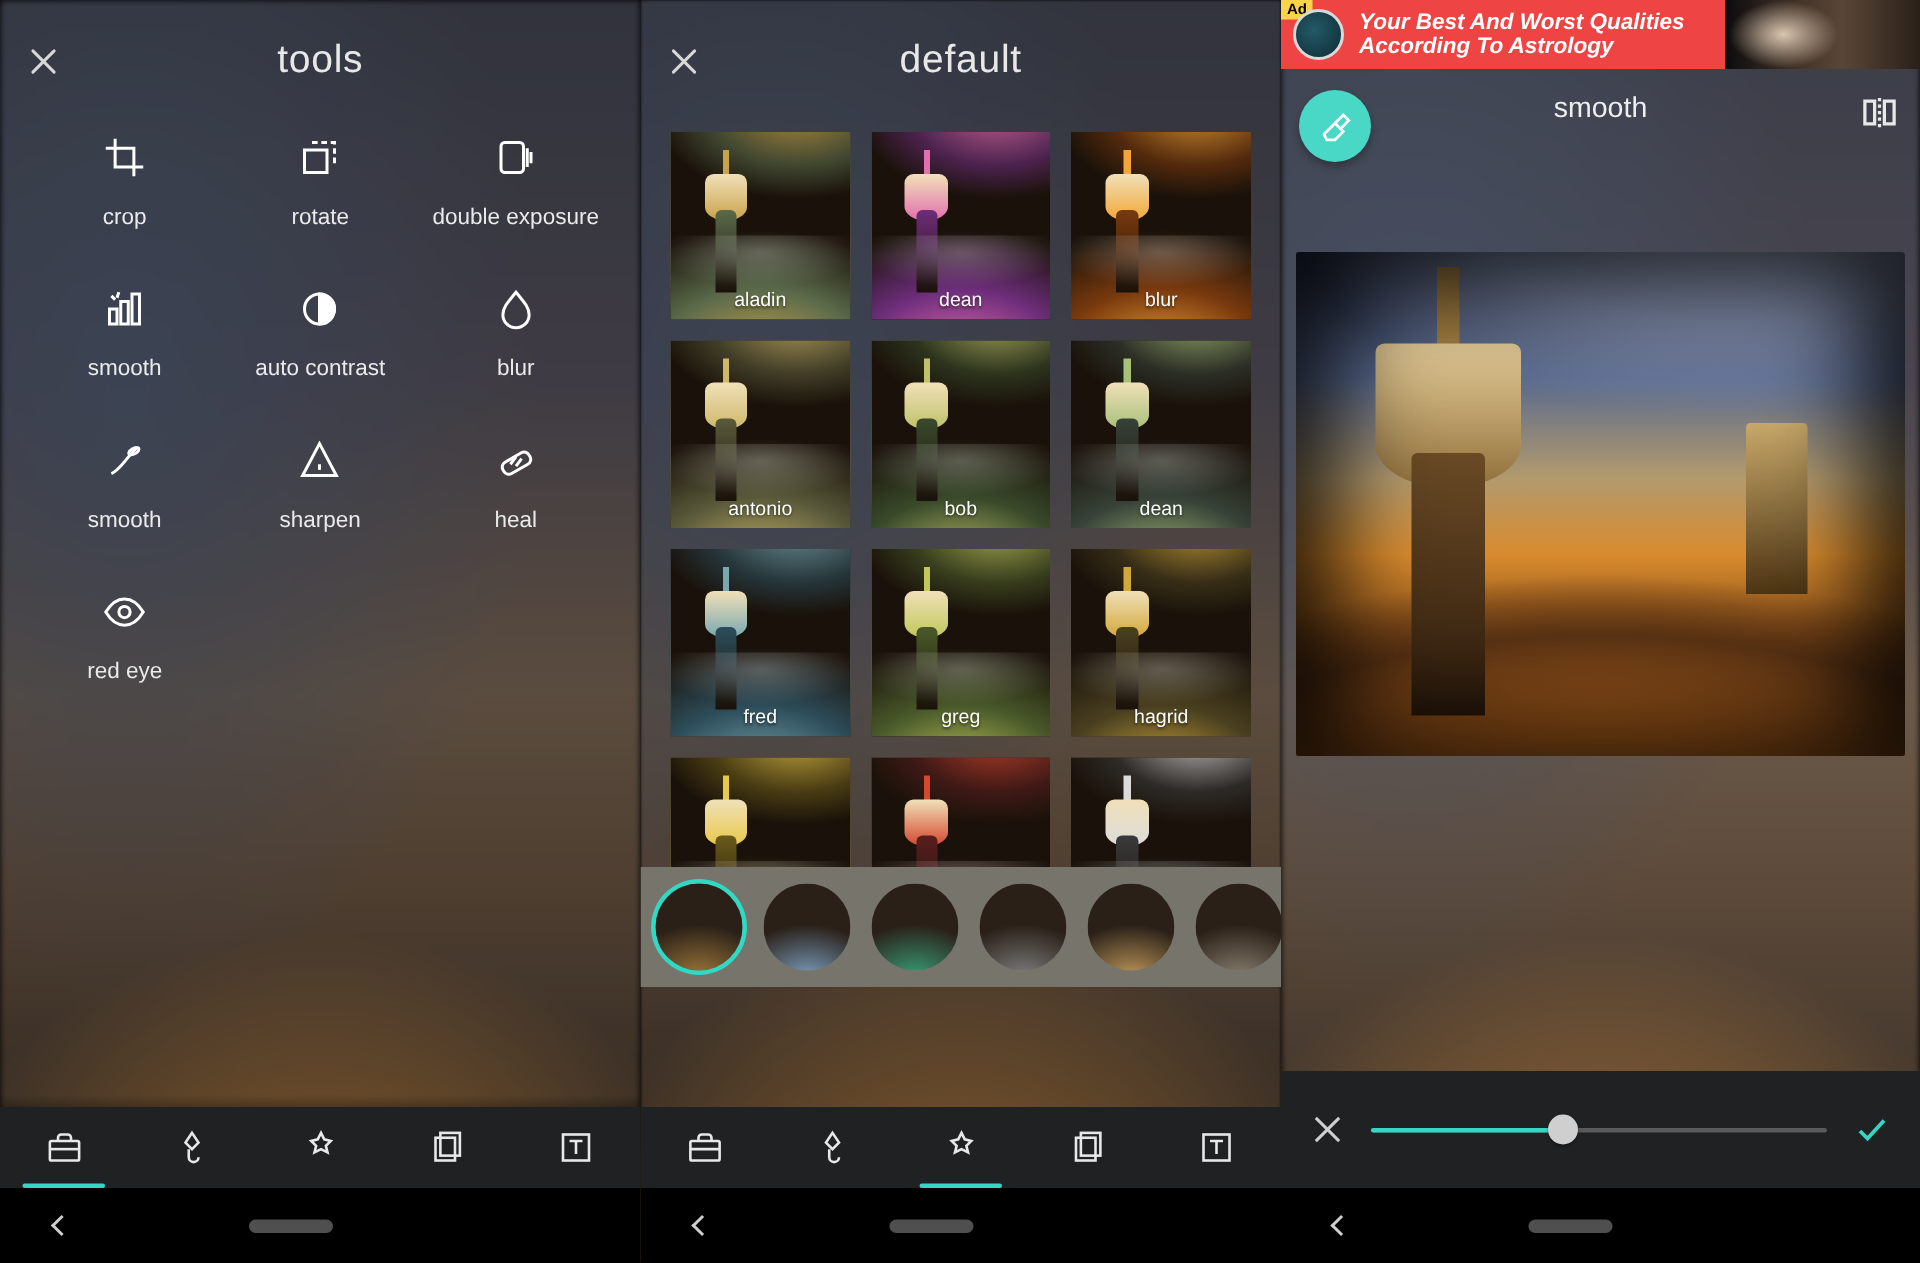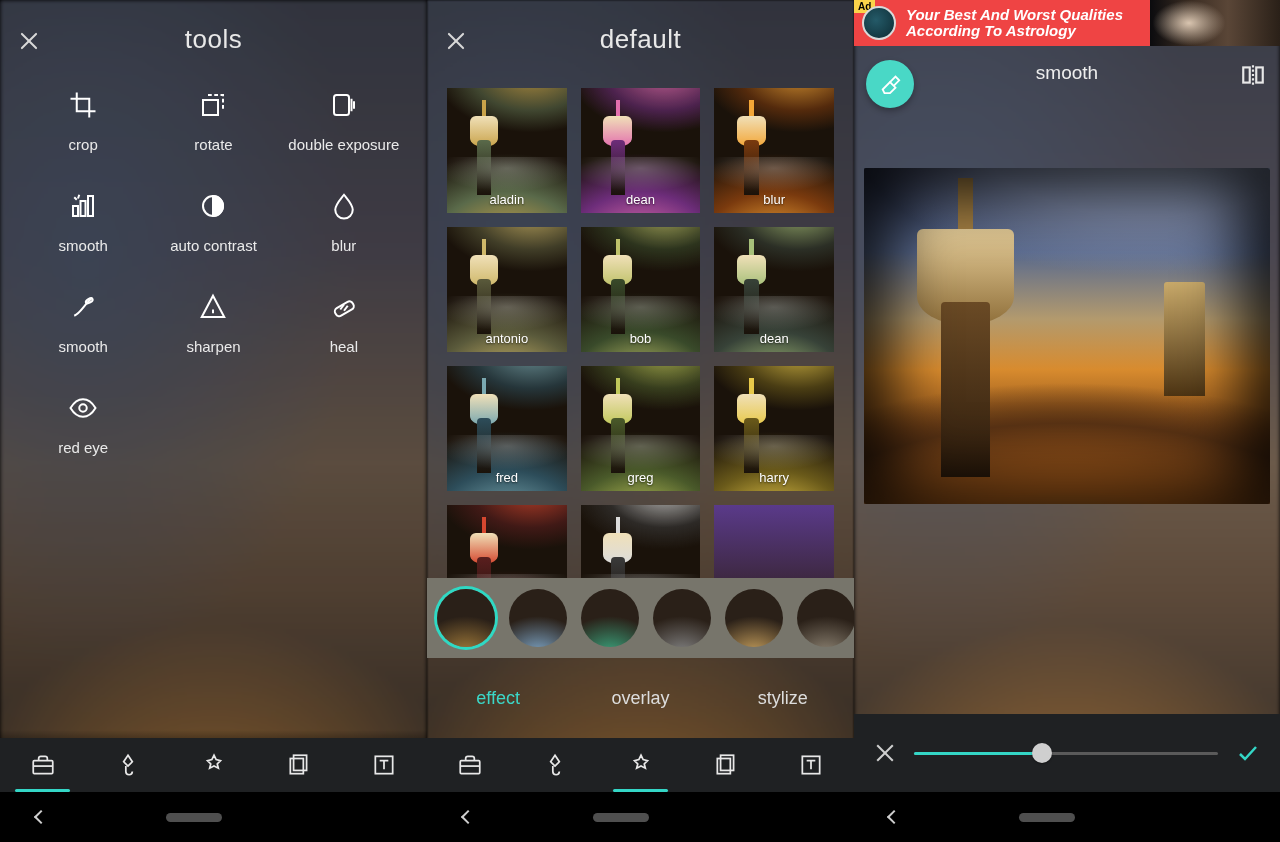--- a/index.html
+++ b/index.html
@@ -364,20 +364,33 @@
     <div class="tower">
       <div class="spire" style="background:#c0c85a"></div>
       <div class="cap" style="background:linear-gradient(180deg,#f0e0b8,#c0c85a)"></div>
       <div class="shaft" style="background:linear-gradient(180deg,#4a5a2a,#1a120a)"></div>
     </div>
     <div class="clouds"></div>
     <div class="tname">greg</div>
         </div>
         <div class="thumb">
     <div class="sky" style="background:
+       radial-gradient(120% 70% at 70% -10%, #d3a83acc 0%, #4a402099 40%, rgba(0,0,0,0) 65%),
+       radial-gradient(140% 90% at 50% 120%, #d3a83a 0%, #4a4020 40%, #1a120a 75%),
+       linear-gradient(180deg, #4a4020 0%, #d3a83a 60%, #2a1c10 100%);"></div>
+    <div class="tower">
+      <div class="spire" style="background:#d3a83a"></div>
+      <div class="cap" style="background:linear-gradient(180deg,#f0e0b8,#d3a83a)"></div>
+      <div class="shaft" style="background:linear-gradient(180deg,#4a4020,#1a120a)"></div>
+    </div>
+    <div class="clouds"></div>
+    <div class="tname">hagrid</div>
+        </div>
+        <div class="thumb">
+    <div class="sky" style="background:
        radial-gradient(120% 70% at 70% -10%, #e8c94acc 0%, #6a5a1a99 40%, rgba(0,0,0,0) 65%),
        radial-gradient(140% 90% at 50% 120%, #e8c94a 0%, #6a5a1a 40%, #1a120a 75%),
        linear-gradient(180deg, #6a5a1a 0%, #e8c94a 60%, #2a1c10 100%);"></div>
     <div class="tower">
       <div class="spire" style="background:#e8c94a"></div>
       <div class="cap" style="background:linear-gradient(180deg,#f0e0b8,#e8c94a)"></div>
       <div class="shaft" style="background:linear-gradient(180deg,#6a5a1a,#1a120a)"></div>
     </div>
     <div class="clouds"></div>
     <div class="tname">harry</div>
@@ -421,25 +434,20 @@
 
     <div class="catrow" id="catrow">
         <div class="catc sel" style="background: radial-gradient(120% 90% at 50% 110%, rgb(160, 122, 58) 0%, rgb(42, 32, 24) 70%), linear-gradient(rgb(122, 138, 160), rgb(160, 122, 58));"></div>
         <div class="catc" style="background: radial-gradient(120% 90% at 50% 110%, rgb(122, 160, 192) 0%, rgb(42, 32, 24) 70%), linear-gradient(rgb(122, 138, 160), rgb(122, 160, 192));"></div>
         <div class="catc" style="background: radial-gradient(120% 90% at 50% 110%, rgb(58, 160, 122) 0%, rgb(42, 32, 24) 70%), linear-gradient(rgb(122, 138, 160), rgb(58, 160, 122));"></div>
         <div class="catc" style="background: radial-gradient(120% 90% at 50% 110%, rgb(128, 128, 128) 0%, rgb(42, 32, 24) 70%), linear-gradient(rgb(122, 138, 160), rgb(128, 128, 128));"></div>
         <div class="catc" style="background: radial-gradient(120% 90% at 50% 110%, rgb(192, 154, 90) 0%, rgb(42, 32, 24) 70%), linear-gradient(rgb(122, 138, 160), rgb(192, 154, 90));"></div>
         <div class="catc" style="background: radial-gradient(120% 90% at 50% 110%, rgb(138, 128, 112) 0%, rgb(42, 32, 24) 70%), linear-gradient(rgb(122, 138, 160), rgb(138, 128, 112));"></div>
       </div>
 
-    <div class="eostabs" id="eostabs">
-        <div class="et sel">effect</div>
-        <div class="et">overlay</div>
-        <div class="et">stylize</div>
-      </div>
 
     <div class="tabs5" id="p2tabs">
         <div class="tab">
           <svg width="26" height="26" viewBox="0 0 24 24" fill="none" stroke="currentColor" stroke-width="1.6">
             <rect x="3" y="8" width="18" height="12" rx="1"></rect>
             <path d="M8 8V6a2 2 0 0 1 2-2h4a2 2 0 0 1 2 2v2"></path>
             <line x1="3" y1="13" x2="21" y2="13"></line>
           </svg>
         </div>
         <div class="tab">

